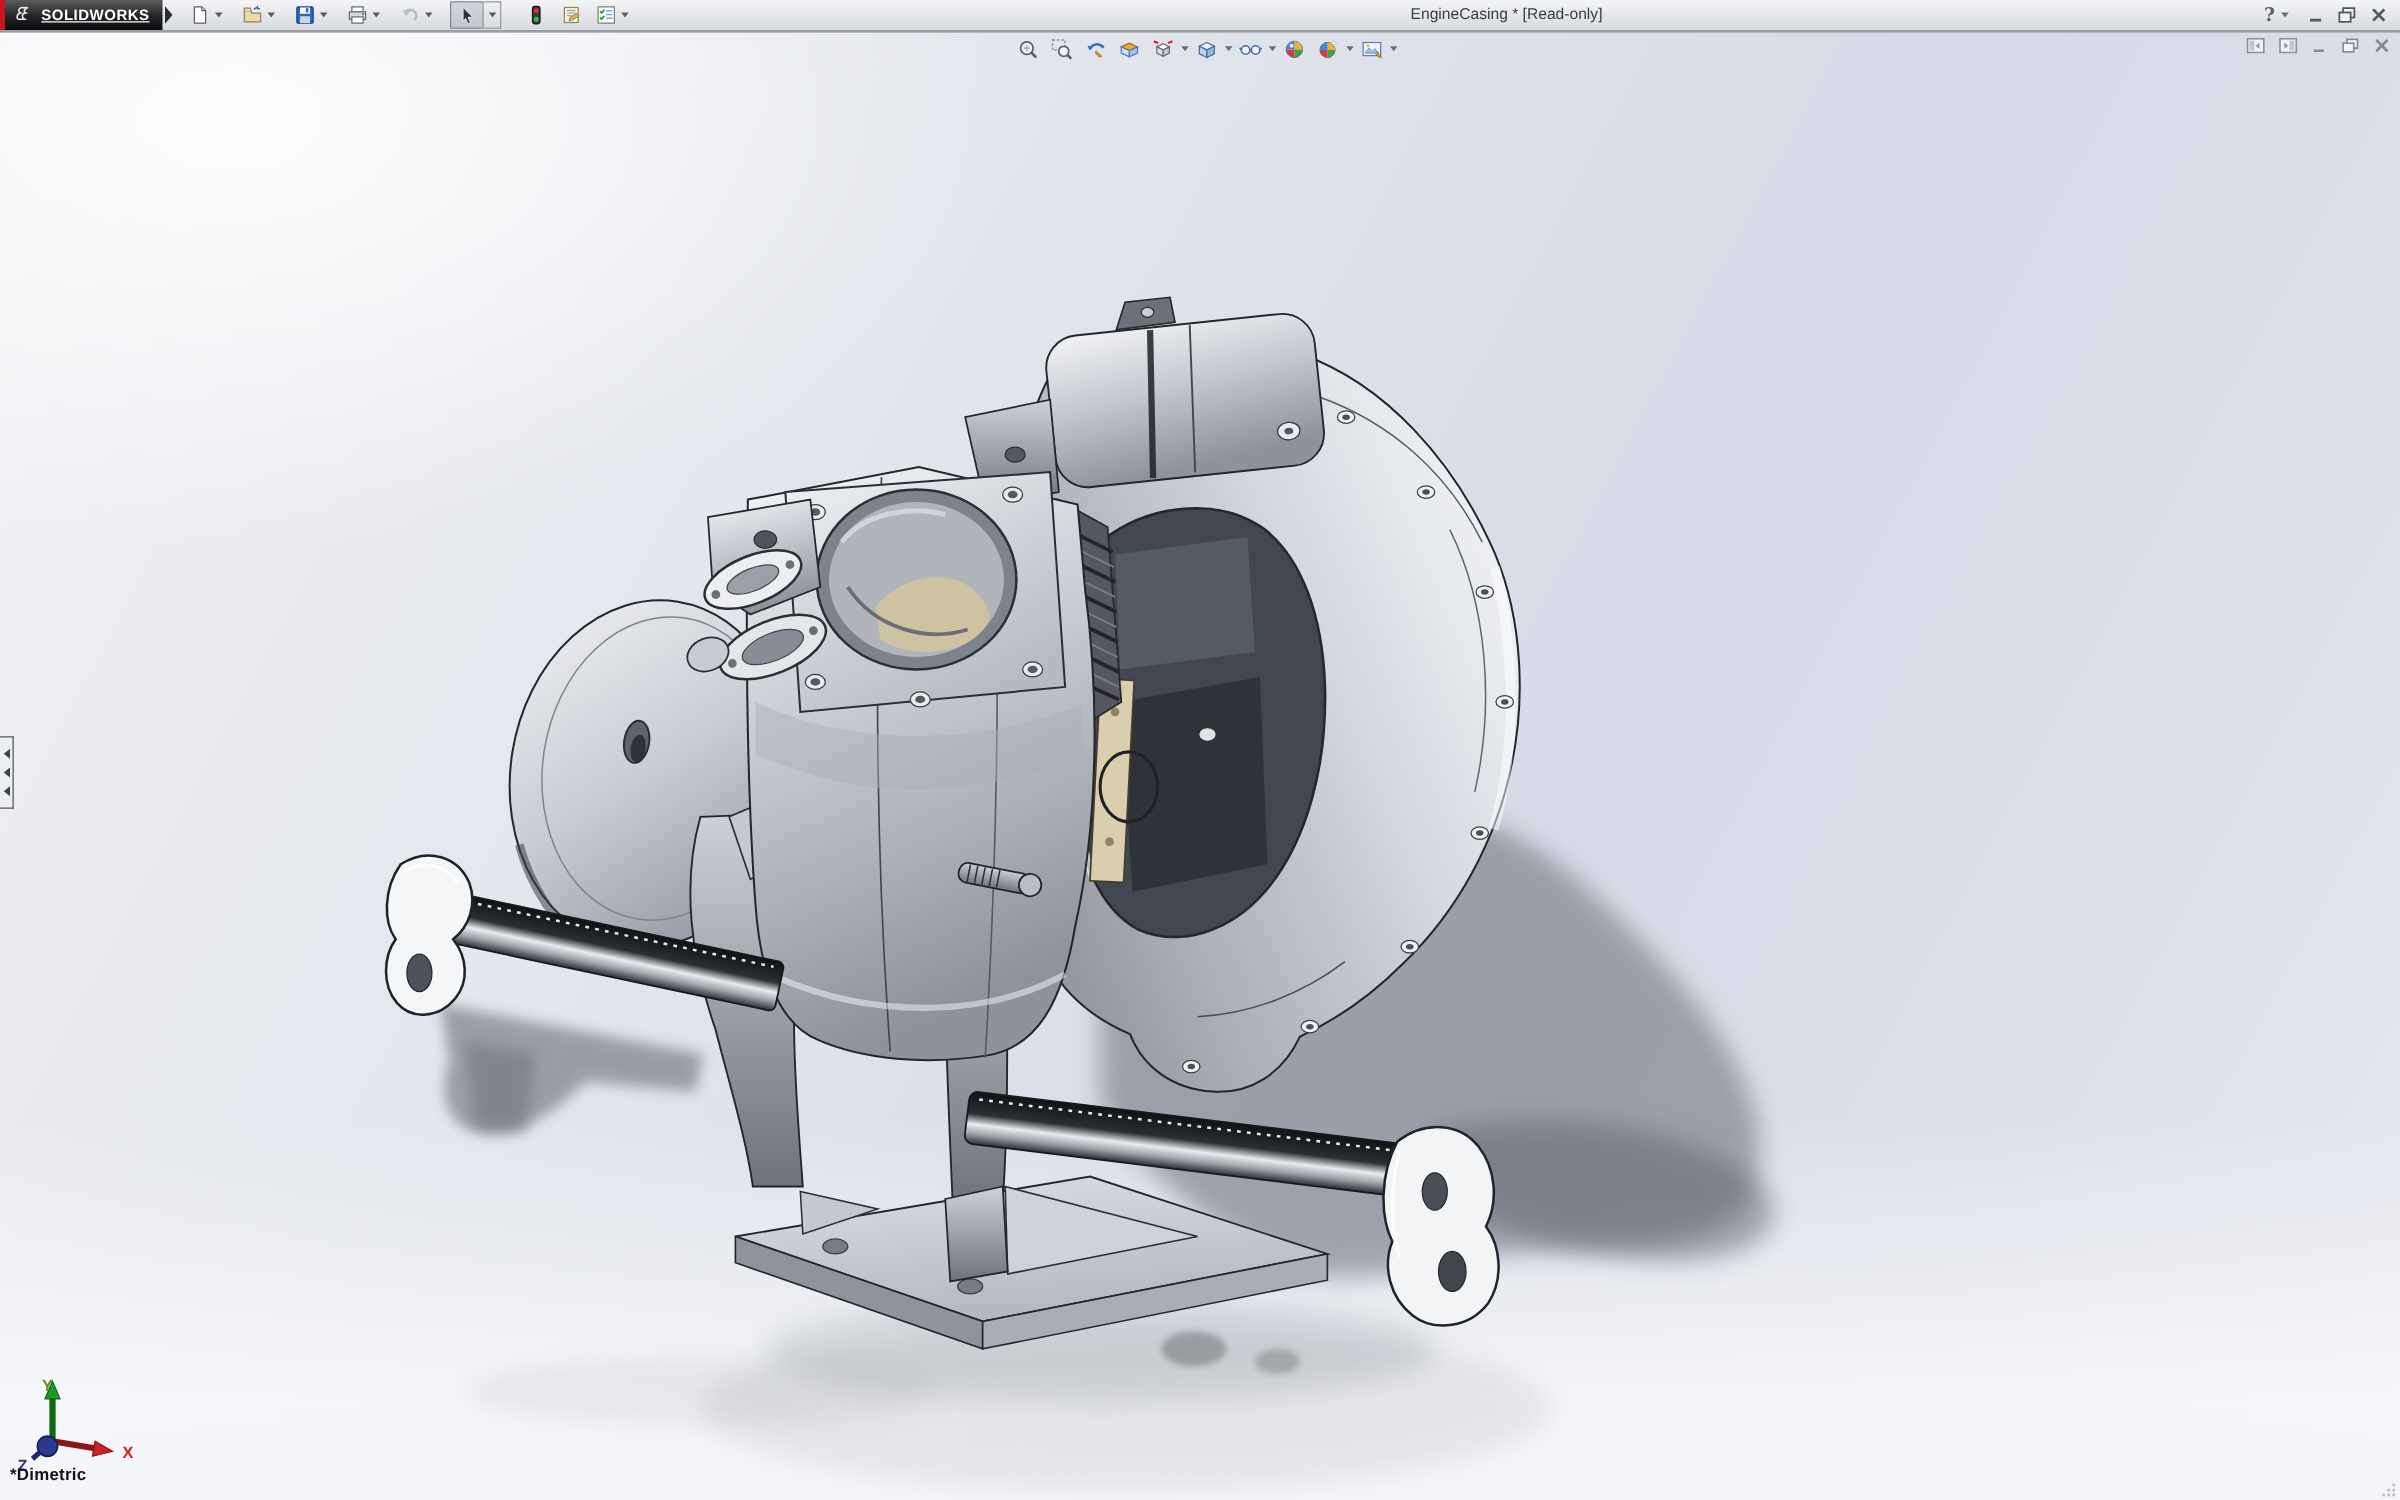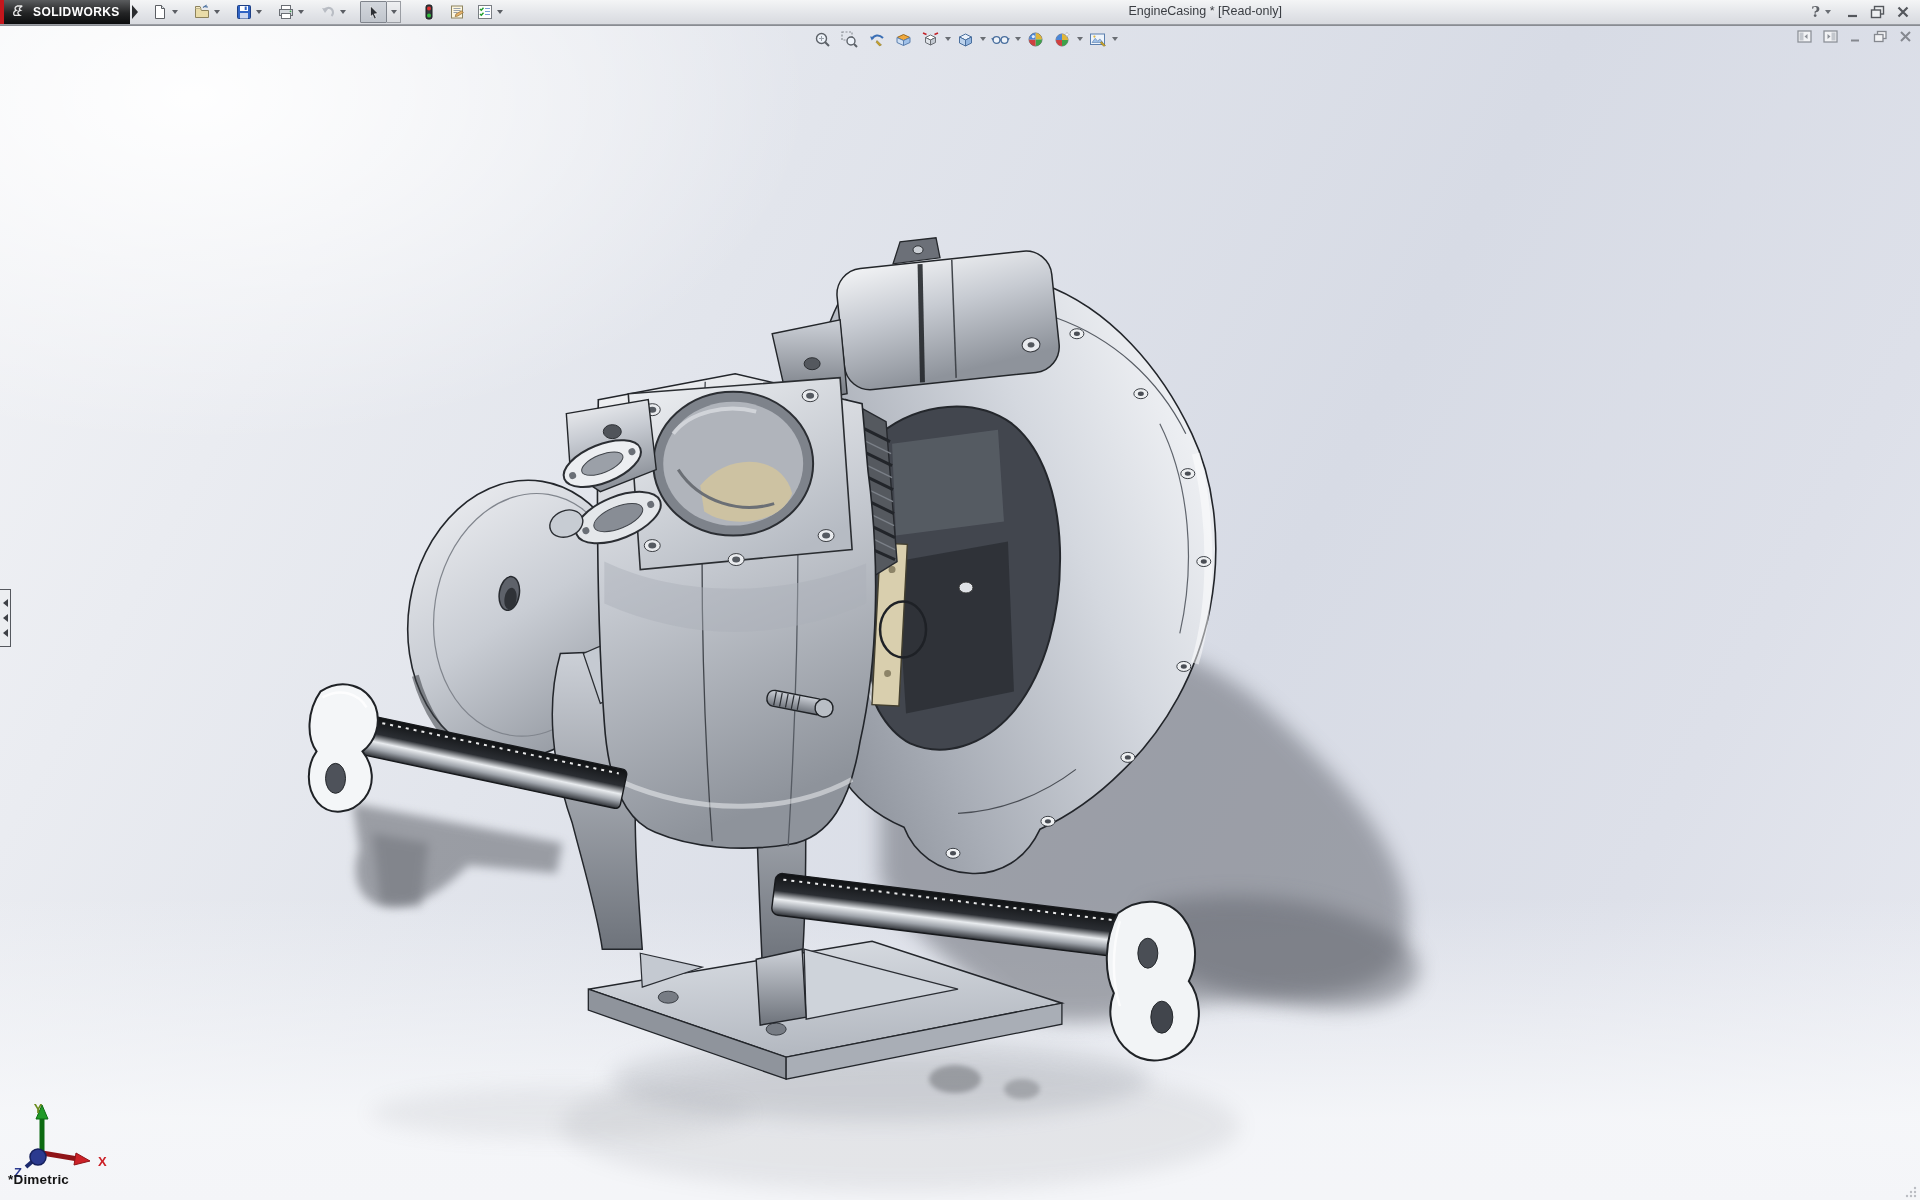--- a/index.html
+++ b/index.html
@@ -6,21 +6,21 @@
   body{width:1920px;height:1200px;overflow:hidden;font-family:"Liberation Sans",sans-serif;background:#dfe2e9;}
   .app{position:relative;width:1920px;height:1200px;box-shadow:inset 0 0 0 1px #83868d;}
 
   
   .titlebar{position:absolute;left:0;top:0;width:1920px;height:24px;
     background:linear-gradient(#f4f5f6,#e2e4e8 60%,#d8dadf);border-bottom:1px solid #9a9da3;}
   .red-strip{position:absolute;left:0;top:0;width:4px;height:24px;background:#c4161c;}
   .logo-block{position:absolute;left:4px;top:0;width:126px;height:24px;
     background:linear-gradient(#5a5c5e,#232425 55%,#0b0c0d);display:flex;align-items:center;gap:4px;padding-left:8px;box-sizing:border-box;}
   .logo-mark{width:17px;height:14px;}
-  .logo-text{color:#fff;font-size:12px;font-weight:bold;letter-spacing:.4px;}
+  .logo-text{color:#fff;font-size:12px;font-weight:bold;letter-spacing:.4px;text-decoration:underline;}
   .logo-flyout{position:absolute;left:132px;top:5px;width:0;height:0;
     border-left:6px solid #2a2c2f;border-top:7px solid transparent;border-bottom:7px solid transparent;}
 
   .main-toolbar{position:absolute;left:150px;top:1px;height:22px;display:flex;align-items:center;}
   .tbtn{width:19px;height:19px;display:flex;align-items:center;justify-content:center;}
   .caret{width:0;height:0;border-left:3.5px solid transparent;border-right:3.5px solid transparent;
     border-top:4px solid #5b5e64;margin:0 5px 0 3px;}
   .tgap{width:9px;}
   .sel-box{width:25px;height:20px;border:1px solid #7f848c;background:linear-gradient(#d3d7dd,#c0c5cc);
     display:flex;align-items:center;justify-content:center;border-radius:1px;}

